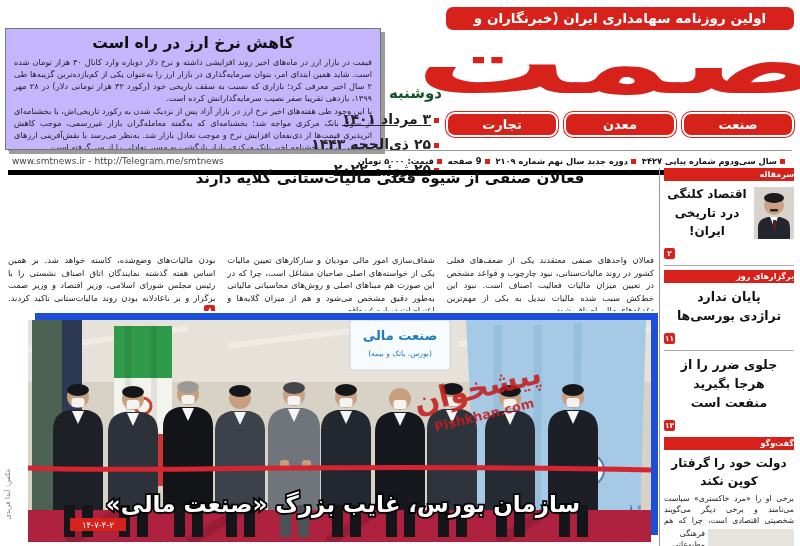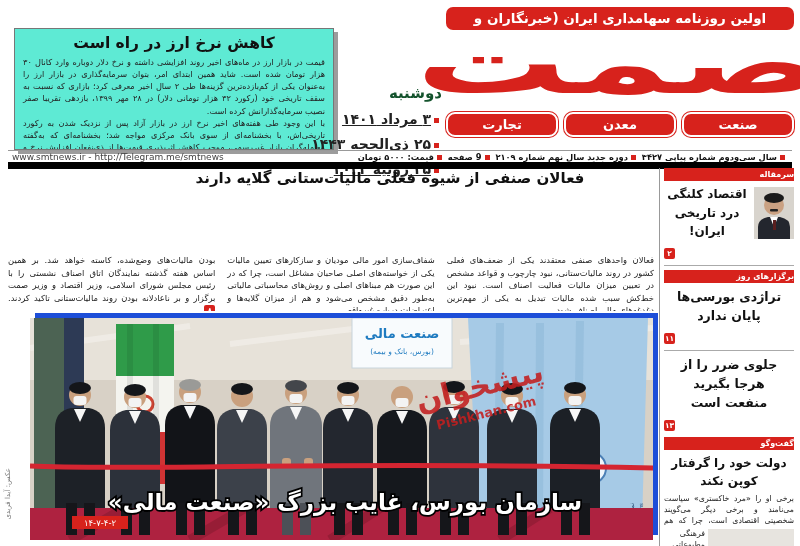--- a/index.html
+++ b/index.html
@@ -6,27 +6,27 @@
   body { margin:0; background:#888; font-family:"DejaVu Sans", sans-serif; }
   .page { position:relative; width:800px; height:546px; background:#fff; margin:0 auto;
           direction:rtl; overflow:hidden; font-family:"DejaVu Sans", sans-serif; }
   .abs { position:absolute; }
   .badge { display:inline-block; min-width:11px; height:11px; background:#d7221c; color:#fff;
            font-size:7.5px; line-height:11px; text-align:center; border-radius:2px;
            padding:0 1px; font-weight:bold; vertical-align:middle; }
   .rb { display:inline-block; width:5px; height:5px; background:#d7221c; margin:0 3px;
         vertical-align:middle; }
   
-  .cbox { left:14px; top:28px; width:320px; height:122px; border:1px solid #777;
-          box-shadow:4px 4px 0 #9c9c9c; padding:3px 8px; background:#5eead4; overflow:hidden; }
+  .cbox { left:5px; top:28px; width:376px; height:122px; border:1px solid #777;
+          box-shadow:4px 4px 0 #9c9c9c; padding:3px 8px; background:#c4b5fd; overflow:hidden; }
   .cbox h2 { font-size:15.5px; text-align:center; margin:2px 0 4px; color:#111; }
   .cbox p { font-size:8.2px; line-height:1.48; text-align:justify; color:#222; }
   
-  .band { left:8px; right:8px; top:150px; height:19px; border-top:1px solid #999;
-          border-bottom:7px solid #000000; display:flex; align-items:center;
+  .band { left:8px; right:8px; top:150px; height:25px; border-top:1px solid #999;
+          border-bottom:5px solid #000000; display:flex; align-items:center;
           justify-content:space-between; direction:ltr; padding:0 4px; }
   .urls { direction:ltr; unicode-bidi:embed; font-size:9px; color:#444; }
   .infoline { direction:rtl; font-size:8.3px; font-weight:bold; color:#111; white-space:nowrap; }
   
   .tagline { right:6px; top:7px; width:348px; height:23px; background:#d7221c; color:#fff;
              border-radius:7px; font-weight:bold; font-size:13.5px; text-align:center;
              line-height:23px; }
   .logoblock { right:6px; top:31px; width:348px; height:110px; }
   .logotxt { position:absolute; top:-10px; left:0; right:0; text-align:center; color:#d7221c;
              font-weight:bold; font-size:82px; line-height:1; transform:scale(1.85,1.05);
@@ -39,21 +39,21 @@
   .day { color:#14532d; font-size:15px; font-weight:bold; margin-bottom:5px; }
   .dline { font-size:14px; font-weight:bold; color:#222; line-height:1.8; white-space:nowrap;text-decoration:underline; }
   
   .leadwrap { left:130px; top:169px; width:520px; text-align:center; }
   .kicker { font-size:15px; font-weight:bold; color:#111; margin-bottom:5px; }
   .headline { font-size:55px; font-weight:bold; color:#0d0d0d; line-height:1.0;
               letter-spacing:-1px; }
   .cols { left:8px; top:254px; width:646px; height:57px; display:flex; gap:12px; overflow:hidden; }
   .cols p { flex:1; font-size:8.4px; line-height:1.5; text-align:justify; color:#222; }
   
-  .photo { left:35px; top:313px; width:623px; height:222px; border:5px solid #1d4ed8; }
+  .photo { left:35px; top:313px; width:623px; height:222px; border:7px solid #1d4ed8; }
   .credit { left:4px; top:538px; width:70px; transform:rotate(-90deg); transform-origin:0 0;
             font-size:7px; color:#777; white-space:nowrap; }
   
   .vline { left:659px; top:168px; width:1px; height:378px; background:#999; }
   .sidebar { left:664px; top:168px; width:130px; height:378px; overflow:hidden; }
   .sbar { background:#d7221c; color:#fff; font-size:8px; font-weight:bold; 
           height:13px; line-height:13px; margin-bottom:4px; }
   .edrow { display:flex; gap:4px; align-items:center; }
   .edtitle { flex:1; font-size:12px; font-weight:bold; text-align:center; line-height:1.55;
              color:#111; }
@@ -287,22 +287,22 @@
       <div class="edtitle">
         <div>اقتصاد کلنگی</div>
         <div>درد تاریخی ایران!</div>
       </div>
     </div>
     <div class="badge-row"><span class="badge">۲</span></div>
     <div class="div"></div>
 
     <div class="sbar">برگزار‌های روز</div>
     <div class="rtitle">
+      <div>پایان ندارد</div>
       <div>تراژدی بورسی‌ها</div>
-      <div>پایان ندارد</div>
     </div>
     <div class="badge-row"><span class="badge">۱۱</span></div>
     <div class="div"></div>
 
     <div class="rtitle">
       <div>جلوی ضرر را از هرجا بگیرید</div>
       <div>منفعت است</div>
     </div>
     <div class="badge-row"><span class="badge">۱۳</span></div>
 

